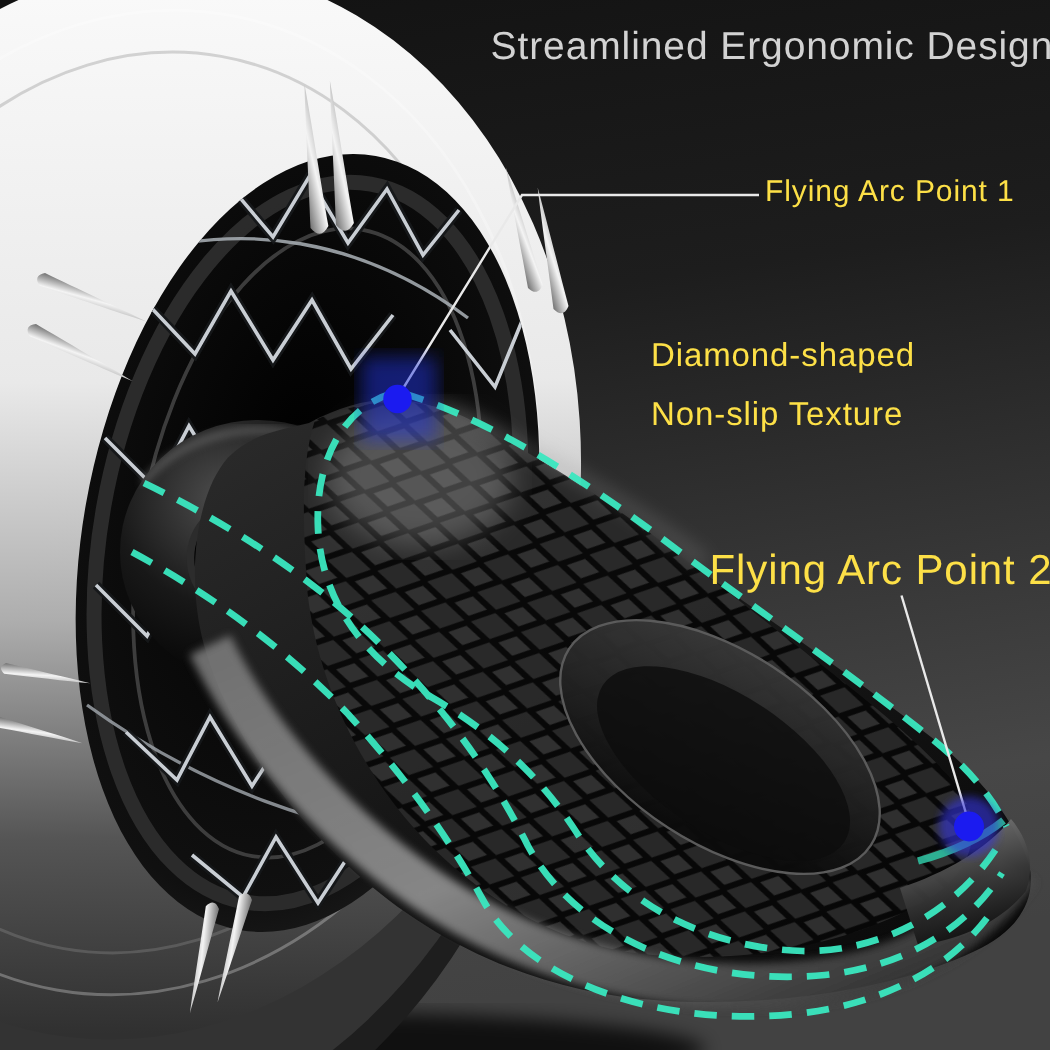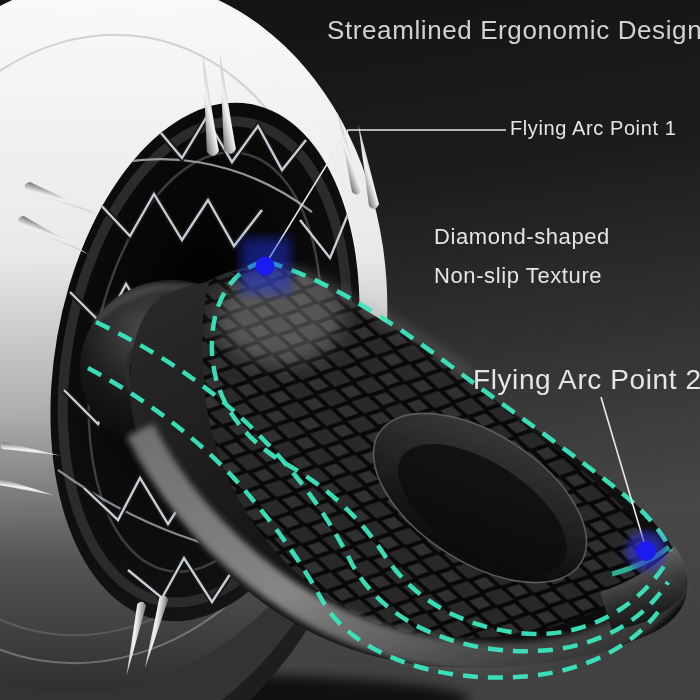--- a/index.html
+++ b/index.html
@@ -3,21 +3,21 @@
 <meta charset="utf-8">
 <style>
   html,body{margin:0;padding:0;background:#000;}
   .canvas{
     position:relative;width:700px;height:700px;overflow:hidden;
     background:#161616;
     font-family:"Liberation Sans",sans-serif;
   }
   .scene{position:absolute;left:0;top:0;width:700px;height:700px;display:block;}
   .annotation{
-    position:absolute;color:#e5e5e5;font-weight:300;letter-spacing:0.6px;
+    position:absolute;color:#fde047;font-weight:300;letter-spacing:0.6px;
     white-space:nowrap;text-rendering:optimizeLegibility;
   }
   .title{left:327px;top:15px;font-size:26px;color:#d2d2d2;}
   .label-point1{left:510px;top:117px;font-size:20px;}
   .texture-line1{left:434px;top:224px;font-size:22px;}
   .texture-line2{left:434px;top:263px;font-size:22px;}
   .label-point2{left:473px;top:364px;font-size:28px;}
 </style>
 </head>
 <body>

